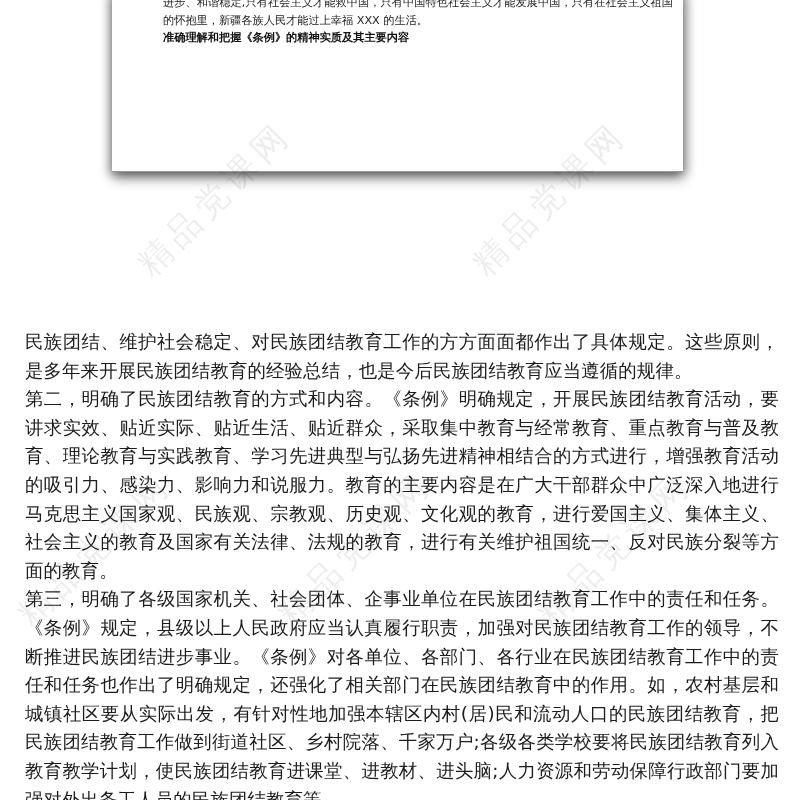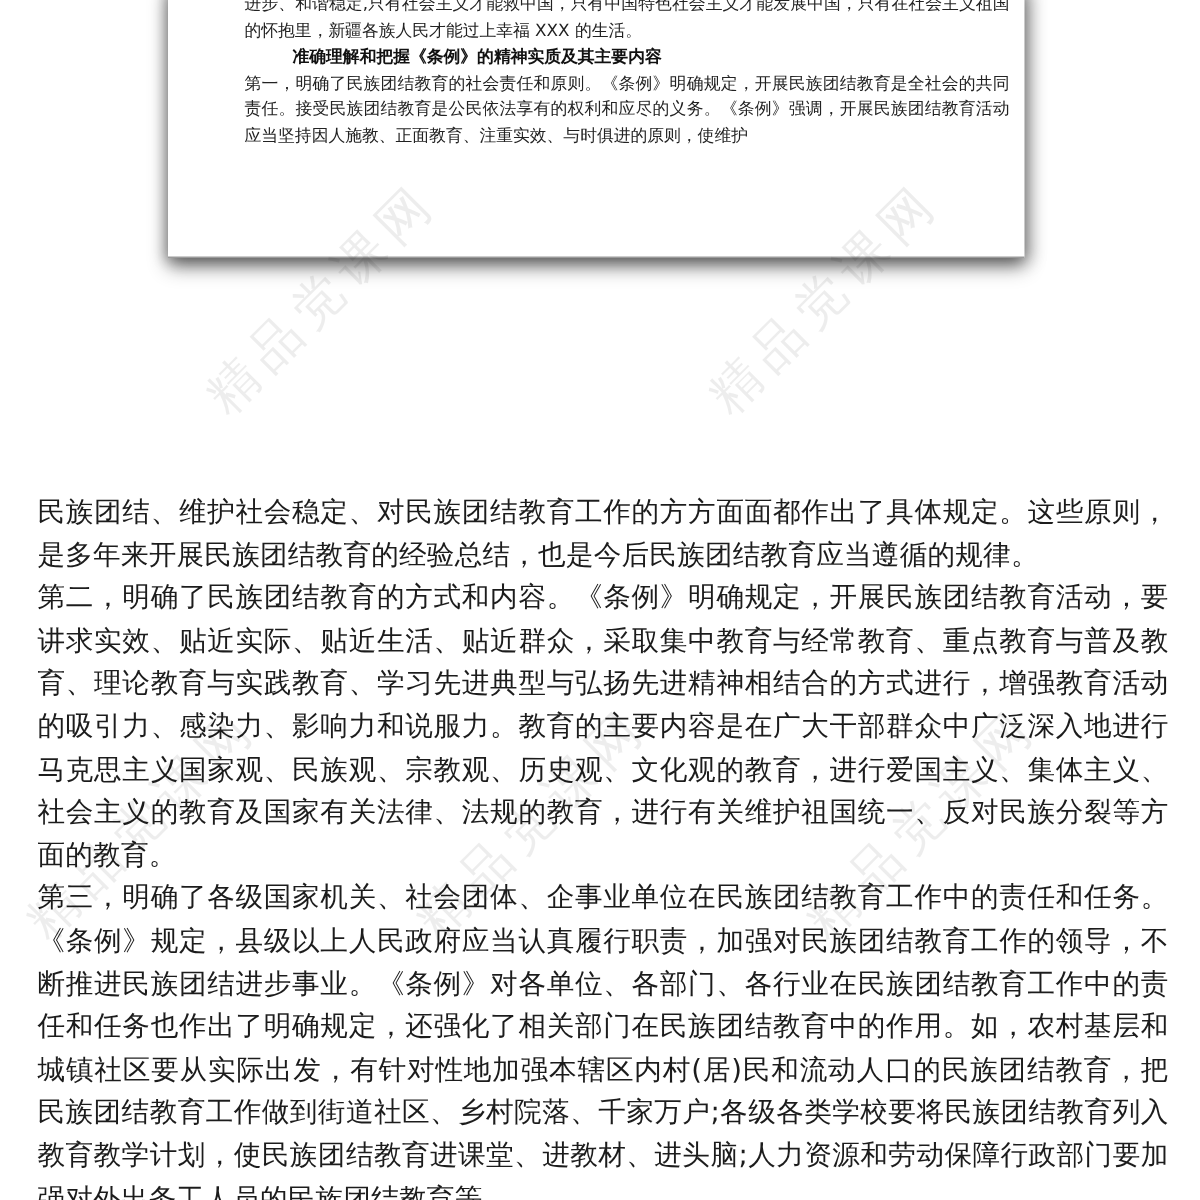--- a/index.html
+++ b/index.html
@@ -34,21 +34,20 @@
       line-height: 17.6px;
       color: #222;
     }
     .card-text p {
       margin: 0;
       text-align: justify;
     }
     .card-text .heading {
       font-weight: bold;
       color: #111;
-      margin-left: 32px;
     }
     .body-text {
       position: absolute;
       left: 25px;
       top: 328px;
       width: 754px;
       font-size: 18.4px;
       line-height: 28.6px;
       color: #1c1c1c;
     }
@@ -70,21 +69,20 @@
     }
   </style>
 </head>
 <body>
 
 <div class="card-shadow"></div>
 
 <div class="card-text">
   <p>进步、和谐稳定,只有社会主义才能救中国，只有中国特色社会主义才能发展中国，只有在社会主义祖国的怀抱里，新疆各族人民才能过上幸福 XXX 的生活。</p>
   <p class="heading">准确理解和把握《条例》的精神实质及其主要内容</p>
-  <p>第一，明确了民族团结教育的社会责任和原则。《条例》明确规定，开展民族团结教育是全社会的共同责任。接受民族团结教育是公民依法享有的权利和应尽的义务。《条例》强调，开展民族团结教育活动应当坚持因人施教、正面教育、注重实效、与时俱进的原则，使维护</p>
 </div>
 
 <div class="body-text">
   <p>民族团结、维护社会稳定、对民族团结教育工作的方方面面都作出了具体规定。这些原则，是多年来开展民族团结教育的经验总结，也是今后民族团结教育应当遵循的规律。</p>
   <p>第二，明确了民族团结教育的方式和内容。《条例》明确规定，开展民族团结教育活动，要讲求实效、贴近实际、贴近生活、贴近群众，采取集中教育与经常教育、重点教育与普及教育、理论教育与实践教育、学习先进典型与弘扬先进精神相结合的方式进行，增强教育活动的吸引力、感染力、影响力和说服力。教育的主要内容是在广大干部群众中广泛深入地进行马克思主义国家观、民族观、宗教观、历史观、文化观的教育，进行爱国主义、集体主义、社会主义的教育及国家有关法律、法规的教育，进行有关维护祖国统一、反对民族分裂等方面的教育。</p>
   <p>第三，明确了各级国家机关、社会团体、企事业单位在民族团结教育工作中的责任和任务。《条例》规定，县级以上人民政府应当认真履行职责，加强对民族团结教育工作的领导，不断推进民族团结进步事业。《条例》对各单位、各部门、各行业在民族团结教育工作中的责任和任务也作出了明确规定，还强化了相关部门在民族团结教育中的作用。如，农村基层和城镇社区要从实际出发，有针对性地加强本辖区内村(居)民和流动人口的民族团结教育，把民族团结教育工作做到街道社区、乡村院落、千家万户;各级各类学校要将民族团结教育列入教育教学计划，使民族团结教育进课堂、进教材、进头脑;人力资源和劳动保障行政部门要加强对外出务工人员的民族团结教育等。</p>
 </div>
 
 <div class="watermark" style="left:160px; top:240px;">精品党课网</div>
 <div class="watermark" style="left:495px; top:240px;">精品党课网</div>

